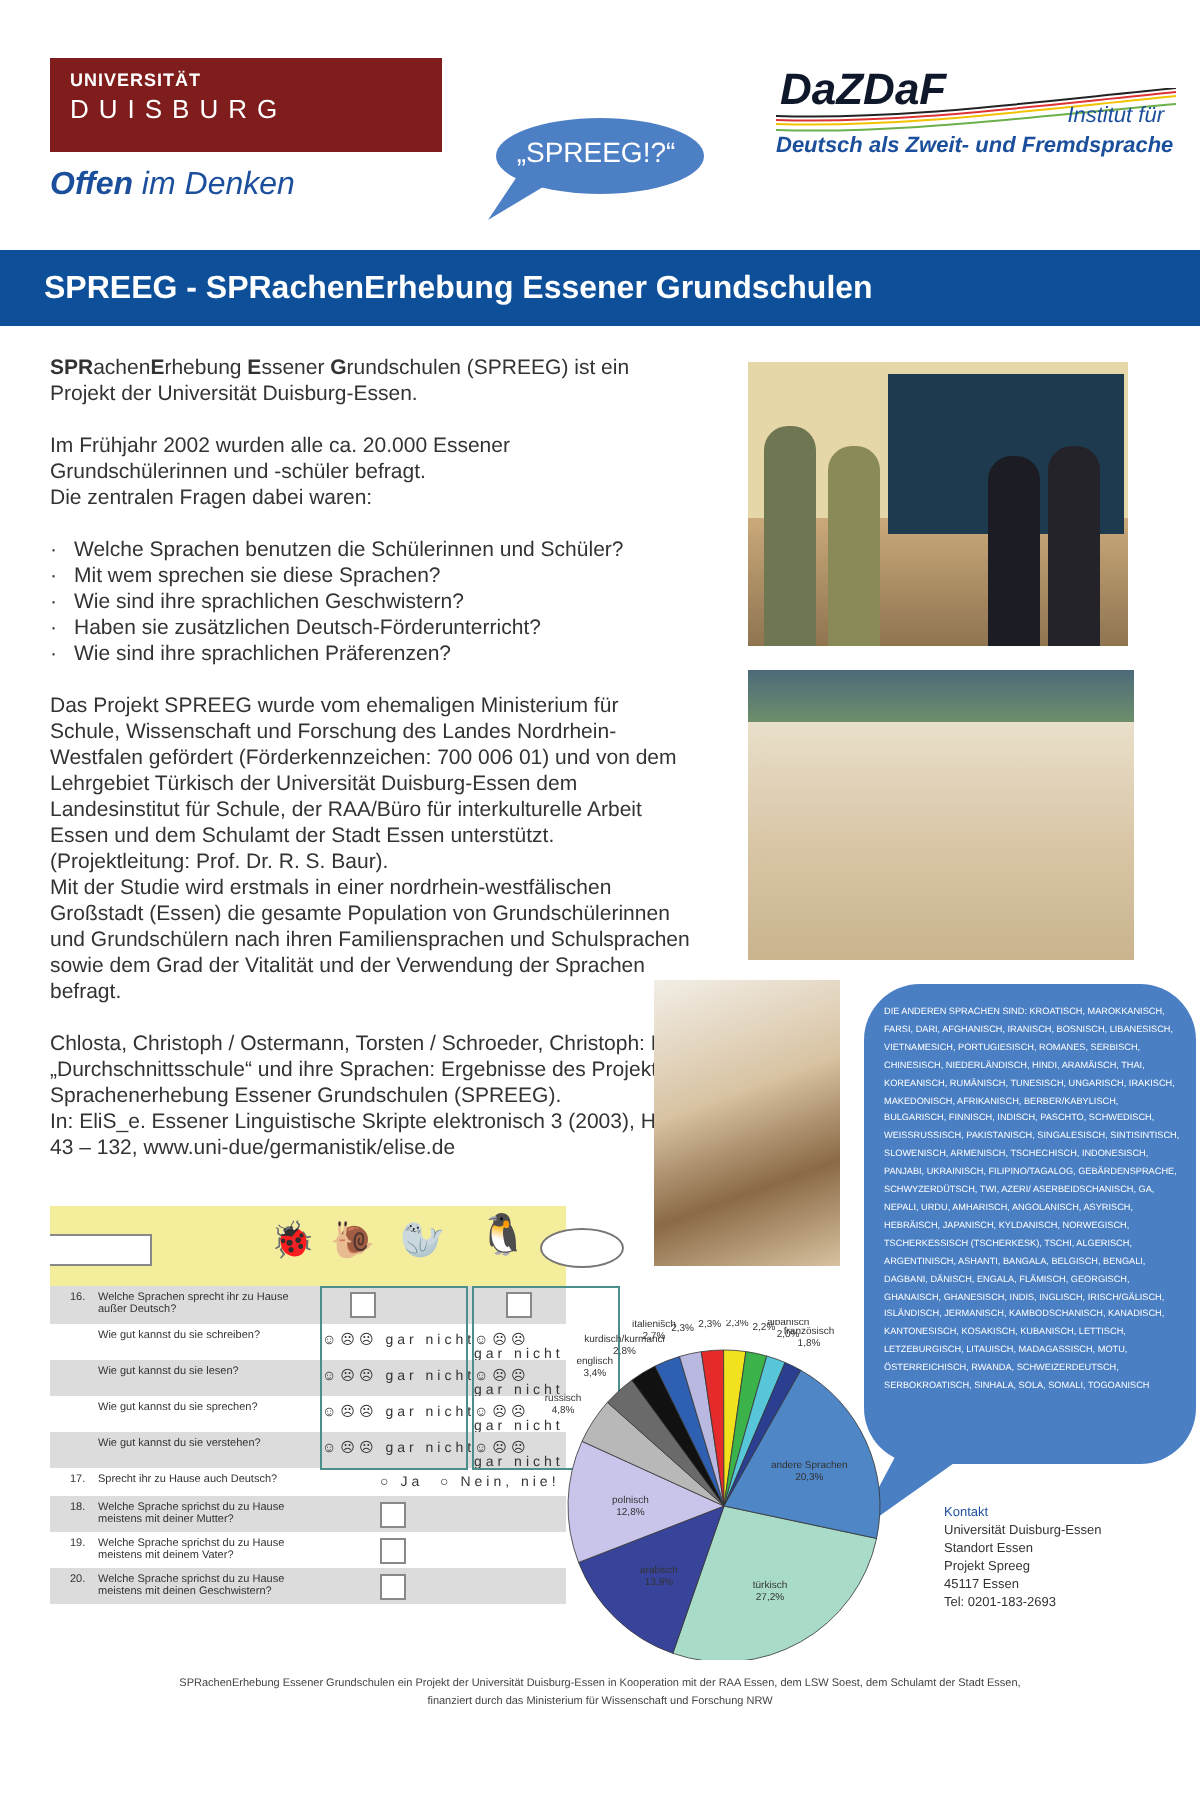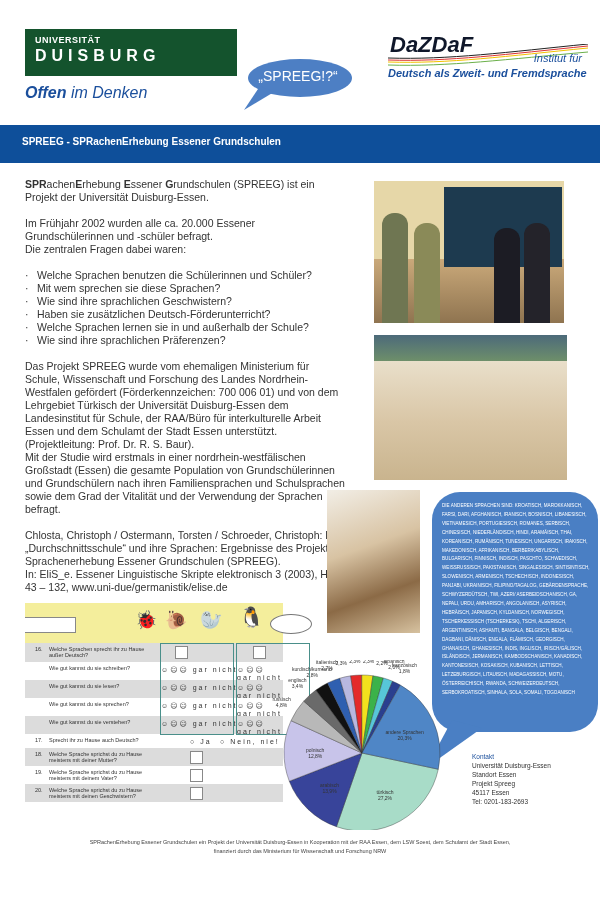--- a/index.html
+++ b/index.html
@@ -1,36 +1,36 @@
 <!DOCTYPE html>
 <html><head>
 <meta charset="utf-8">
 <style>
   html, body { margin:0; padding:0; }
   body { width:600px; height:903px; position:relative; background:#ffffff; overflow:hidden; font-family:"Liberation Sans", sans-serif; color:#222; }
   .abs { position:absolute; }
 
   
-  .uni-logo { left:25px; top:29px; width:212px; height:47px; background:#14532d; color:#fff; }
+  .uni-logo { left:25px; top:29px; width:196px; height:47px; background:#7f1d1d; color:#fff; }
   .uni-logo .l1 { position:absolute; left:10px; top:6px; font-size:9px; font-weight:bold; letter-spacing:0.5px; }
-  .uni-logo .l2 { position:absolute; left:10px; top:18px; font-size:16px; font-weight:bold; letter-spacing:5px; }
+  .uni-logo .l2 { position:absolute; left:10px; top:18px; font-size:13px; font-weight:normal; letter-spacing:5px; }
   .uni-logo .l3 { position:absolute; left:14px; top:28px; font-size:12px; font-weight:bold; letter-spacing:5px;margin-top:23px; }
   .tagline { left:25px; top:84px; font-size:16px; font-style:italic; color:#1b4f9c; }
   .tagline b { font-weight:bold; }
 
   .bubble-top { left:244px; top:58px; width:108px; height:40px; }
   .bubble-top .txt { position:absolute; left:0; top:10px; width:108px; text-align:center; color:#fff; font-size:14px; }
 
   .dazdaf { left:388px; top:30px; width:200px; height:50px; }
   .dazdaf .name { position:absolute; left:2px; top:2px; font-size:22px; font-weight:bold; font-style:italic; color:#0f172a; }
   .dazdaf .inst { position:absolute; right:6px; top:22px; font-size:11px; font-style:italic; color:#1b4f9c; }
   .dazdaf .sub { position:absolute; left:0; top:37px; font-size:11px; font-weight:bold; font-style:italic; color:#1b4f9c; white-space:nowrap; }
 
   .title-bar { left:0; top:125px; width:600px; height:38px; background:#0e4f9a; }
-  .title-bar .t { position:absolute; left:22px; top:11px; color:#fff; font-size:10px; font-weight:bold;text-align:center; }
+  .title-bar .t { position:absolute; left:22px; top:11px; color:#fff; font-size:16px; font-weight:bold;text-align:center; }
 
   
   .text-block { left:25px; top:178px; width:320px; font-size:10.5px; line-height:13px; color:#333; }
   .text-block p { margin:0 0 13px 0; }
   .text-block ul { list-style:none; margin:0 0 13px 0; padding:0; }
   .text-block li { padding-left:12px; position:relative; }
   .text-block li::before { content:"·"; position:absolute; left:0; }
 
   
   .photo { background:#8a7a60; overflow:hidden; }
@@ -102,21 +102,20 @@
 
 <div class="abs text-block">
   <p><b>SPR</b><span>achen</span><b>E</b><span>rhebung </span><b>E</b><span>ssener </span><b>G</b><span>rundschulen</span><span> (SPREEG) ist ein Projekt der Universität Duisburg-Essen.</span></p>
   <p style="margin-bottom:0"><span>Im Frühjahr 2002 wurden alle ca. 20.000 Essener Grundschülerinnen und -schüler befragt.</span></p>
   <p><span>Die zentralen Fragen dabei waren:</span></p>
   <ul>
     <li>Welche Sprachen benutzen die Schülerinnen und Schüler?</li>
     <li>Mit wem sprechen sie diese Sprachen?</li>
     <li>Wie sind ihre sprachlichen Geschwistern?</li>
     <li>Haben sie zusätzlichen Deutsch-Förderunterricht?</li>
-    <li>Welche Sprachen lernen sie in und außerhalb der Schule?</li>
     <li>Wie sind ihre sprachlichen Präferenzen?</li>
   </ul>
   <p style="margin-bottom:0"><span>Das Projekt SPREEG  wurde vom ehemaligen Ministerium für Schule, Wissenschaft und Forschung des Landes Nordrhein-Westfalen gefördert (Förderkennzeichen: 700 006 01) und von dem Lehrgebiet Türkisch der Universität Duisburg-Essen dem Landesinstitut für Schule, der RAA/Büro für interkulturelle Arbeit Essen und dem Schulamt der Stadt Essen unterstützt. (Projektleitung: Prof. Dr. R. S. Baur).</span></p>
   <p><span>Mit der Studie wird erstmals in einer nordrhein-westfälischen Großstadt (Essen) die gesamte Population von Grundschülerinnen und Grundschülern nach ihren Familiensprachen und Schulsprachen sowie dem Grad der Vitalität und der Verwendung der Sprachen befragt.</span></p>
   <p style="margin-bottom:0"><span>Chlosta, Christoph / Ostermann, Torsten / Schroeder, Christoph: Die „Durchschnittsschule“ und ihre Sprachen: Ergebnisse des Projekts Sprachenerhebung Essener Grundschulen (SPREEG).</span></p>
   <p><span>In: EliS_e. Essener Linguistische Skripte elektronisch 3 (2003), H. 1, 43 – 132, www.uni-due/germanistik/elise.de</span></p>
 </div>
 
 <div class="abs photo photo1">
   <div class="board"></div>

